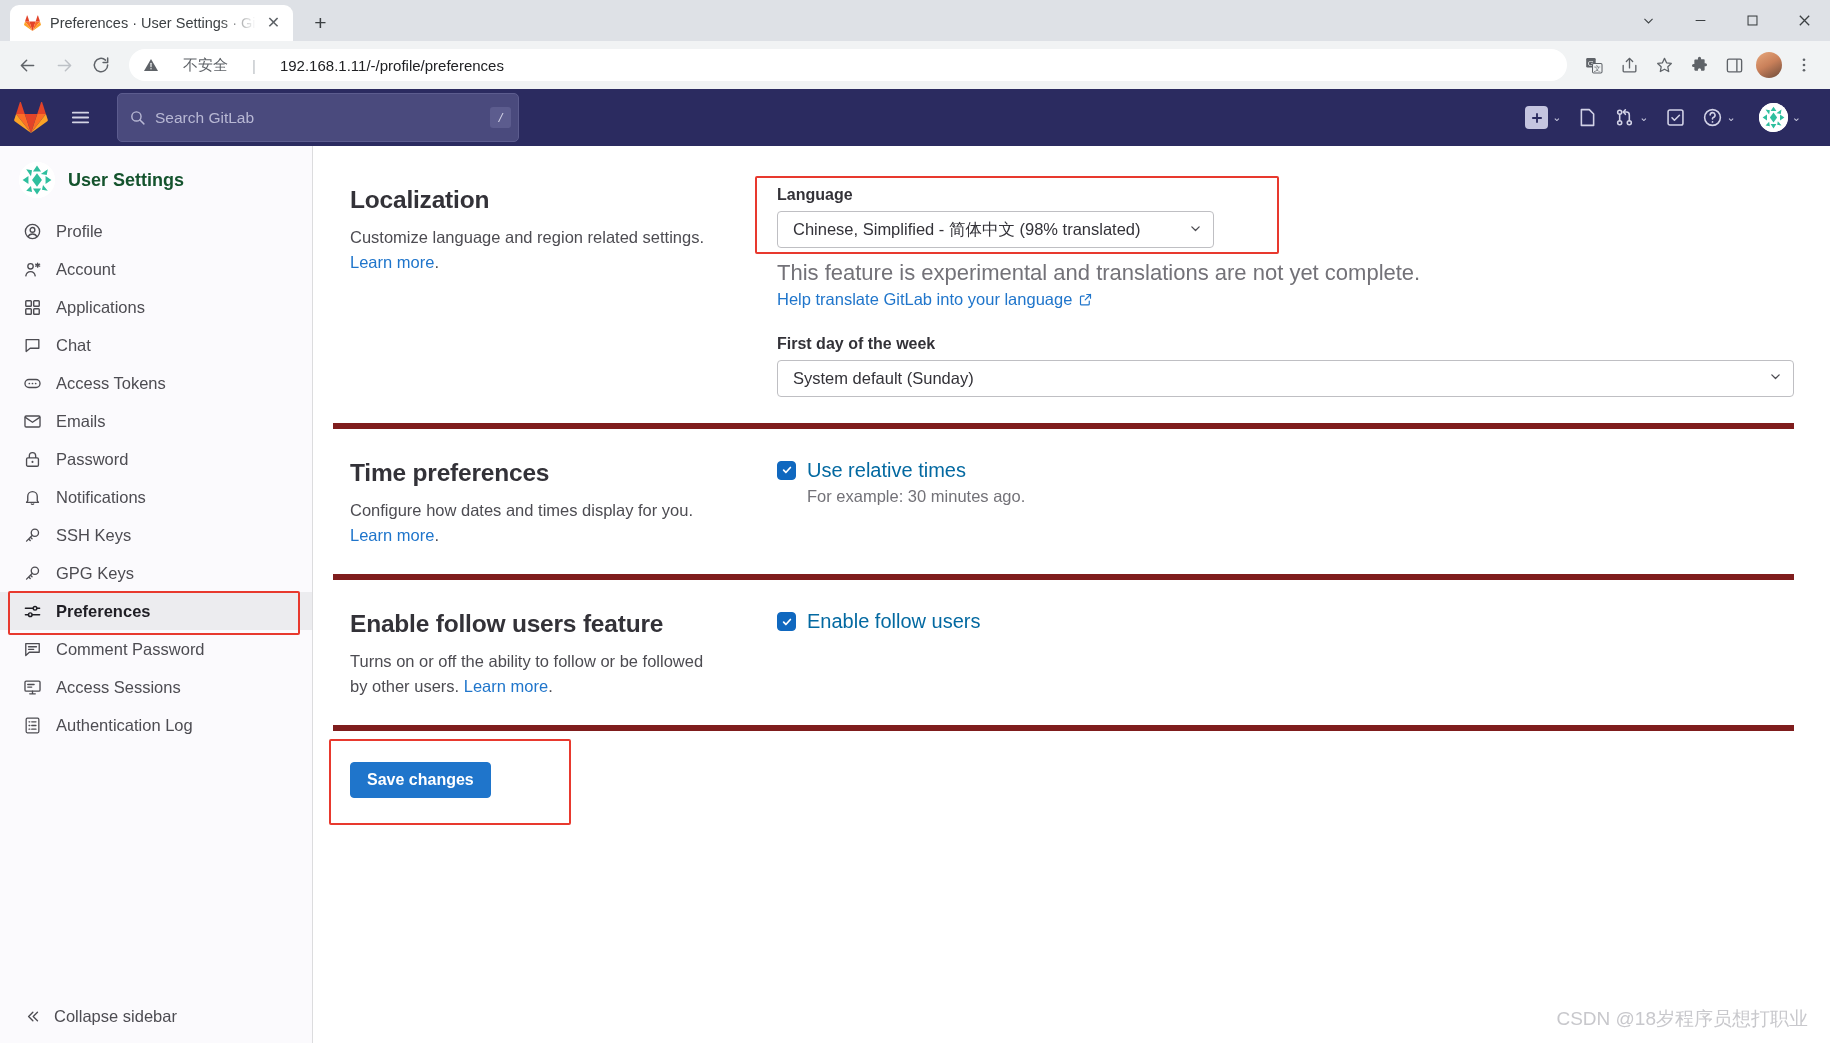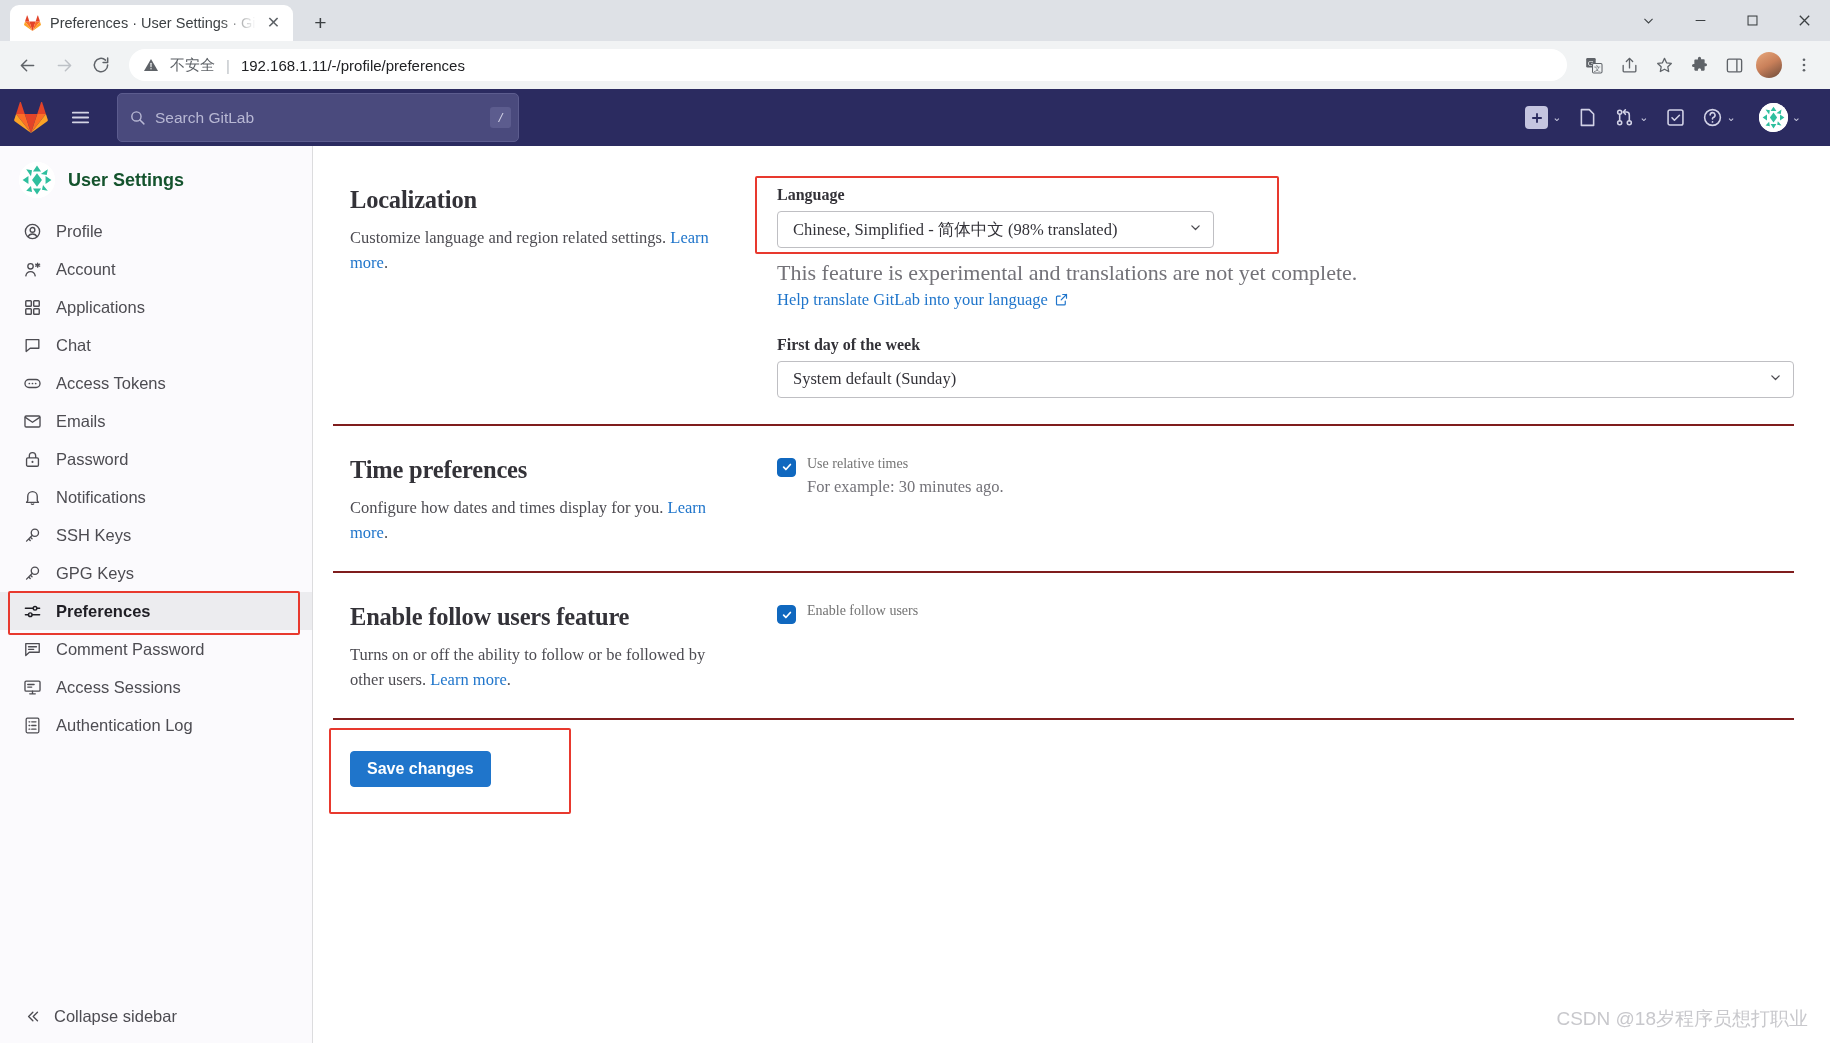--- a/index.html
+++ b/index.html
@@ -74,21 +74,21 @@
   .nav-btn.disabled { color: #bdc1c6; }
   .omnibox {
     flex: 1;
     height: 32px;
     background: #ffffff;
     border-radius: 16px;
     display: flex;
     align-items: center;
     padding: 0 14px;
     margin: 0 8px;
-    gap: 11px;
+    gap: 24px;
     min-width: 0;
   }
   .omni-warn-icon { color: #5f6368; flex: none; display: flex; }
   .omni-warn-text { font-size: 15px; color: #5f6368; white-space: nowrap; }
   .omni-sep { color: #bdc1c6; font-size: 15px; }
   .omni-url { font-size: 15px; color: #202124; white-space: nowrap; overflow: hidden; }
   .tool-icon {
     width: 32px; height: 32px; flex: none;
     display: flex; align-items: center; justify-content: center;
     color: #5f6368;
@@ -214,23 +214,22 @@
   .main {
     flex: 1;
     background: #ffffff;
     padding: 0 36px 0 20px;
     overflow: hidden;
     position: relative;
   }
   .settings-section {
     display: flex;
     padding: 30px 0 26px 0;
-    border-bottom: 2px solid #7f1d1d;
+    border-bottom: 6px solid #7f1d1d;
     position: relative;
-    font-family: Liberation Serif, serif;
   }
   .settings-section:first-child { padding-top: 40px; }
   .sect-left {
     width: 444px; flex: none;
     padding-right: 54px;
     padding-left: 17px;
   }
   .sect-title {
     font-size: 24.5px; font-weight: bold; color: #333238;
     margin-bottom: 11px;
@@ -275,21 +274,21 @@
   .checkbox-row { display: flex; align-items: flex-start; gap: 11px; }
   .cbox {
     width: 19px; height: 19px; flex: none;
     background: #1068bf;
     border: 1px solid #1068bf;
     border-radius: 4px;
     display: flex; align-items: center; justify-content: center;
     margin-top: 2px;
   }
   .cbox svg { display: block; }
-  .cb-label { font-size: 14px; color: #737373; }
+  .cb-label { font-size: 20px; color: #0369a1; }
   .cb-sub { font-size: 16.5px; color: #737278; margin-top: 5px; }
 
   .save-area { padding: 31px 0 0 17px; position: relative; }
   .btn-save {
     display: inline-flex; align-items: center; justify-content: center;
     height: 36px; padding: 0 16px;
     background: #1f75cb;
     border: 1px solid #1f75cb;
     border-radius: 4px;
     color: #ffffff; font-size: 16px; font-weight: bold;

